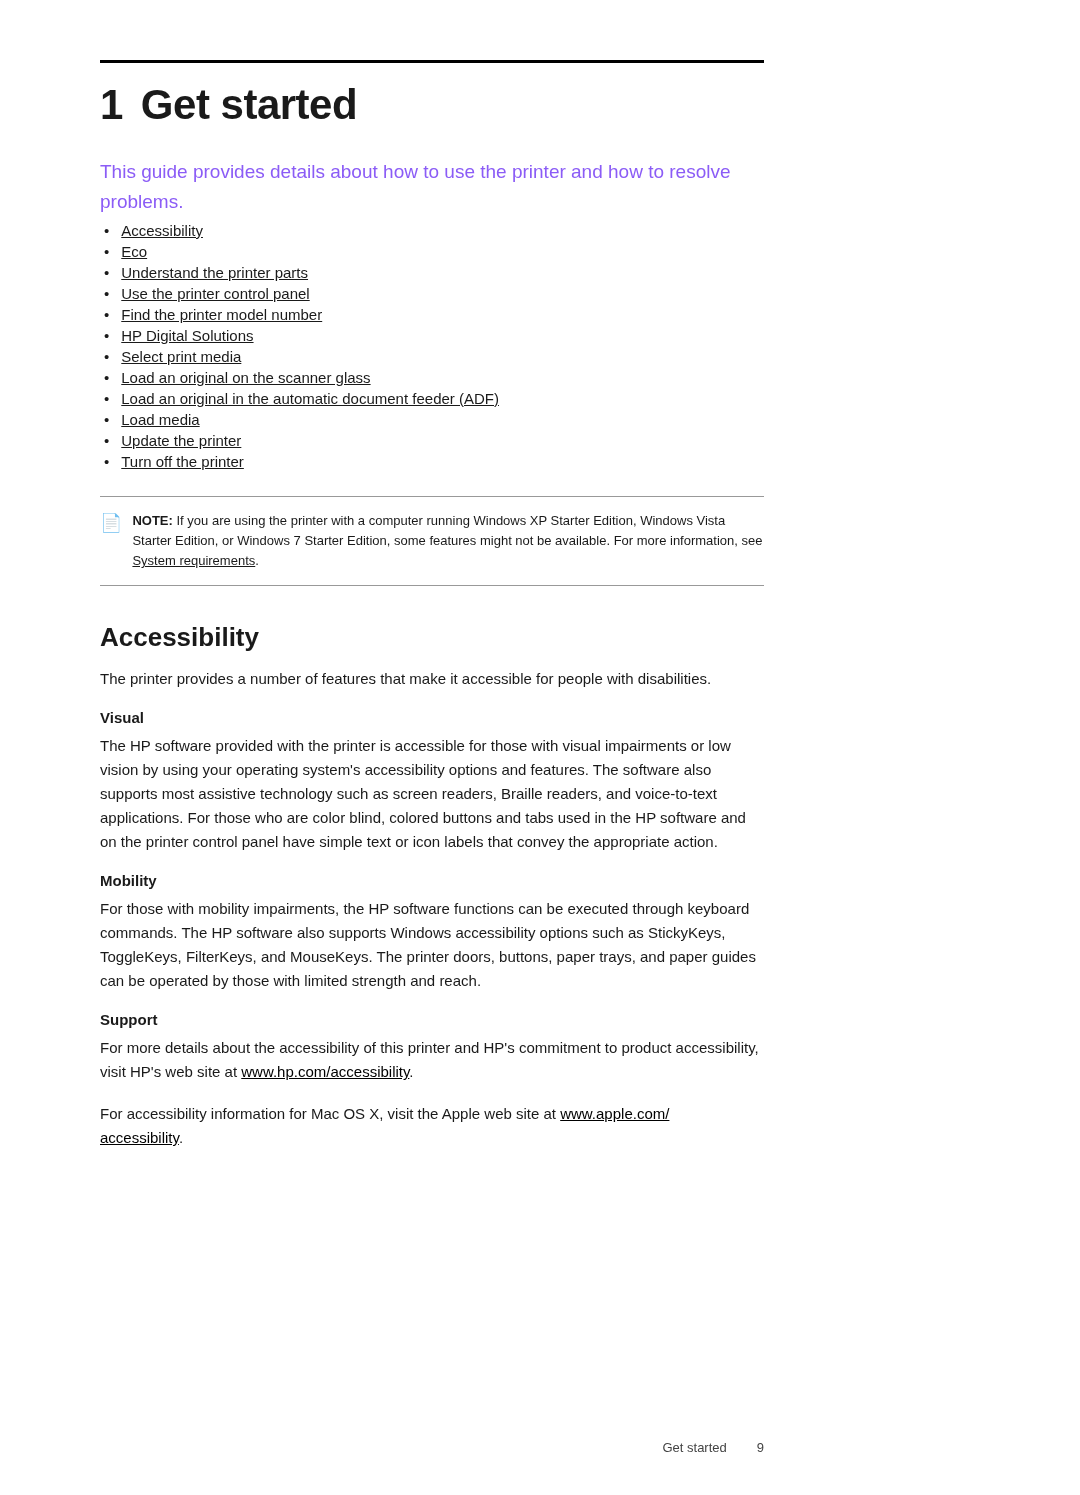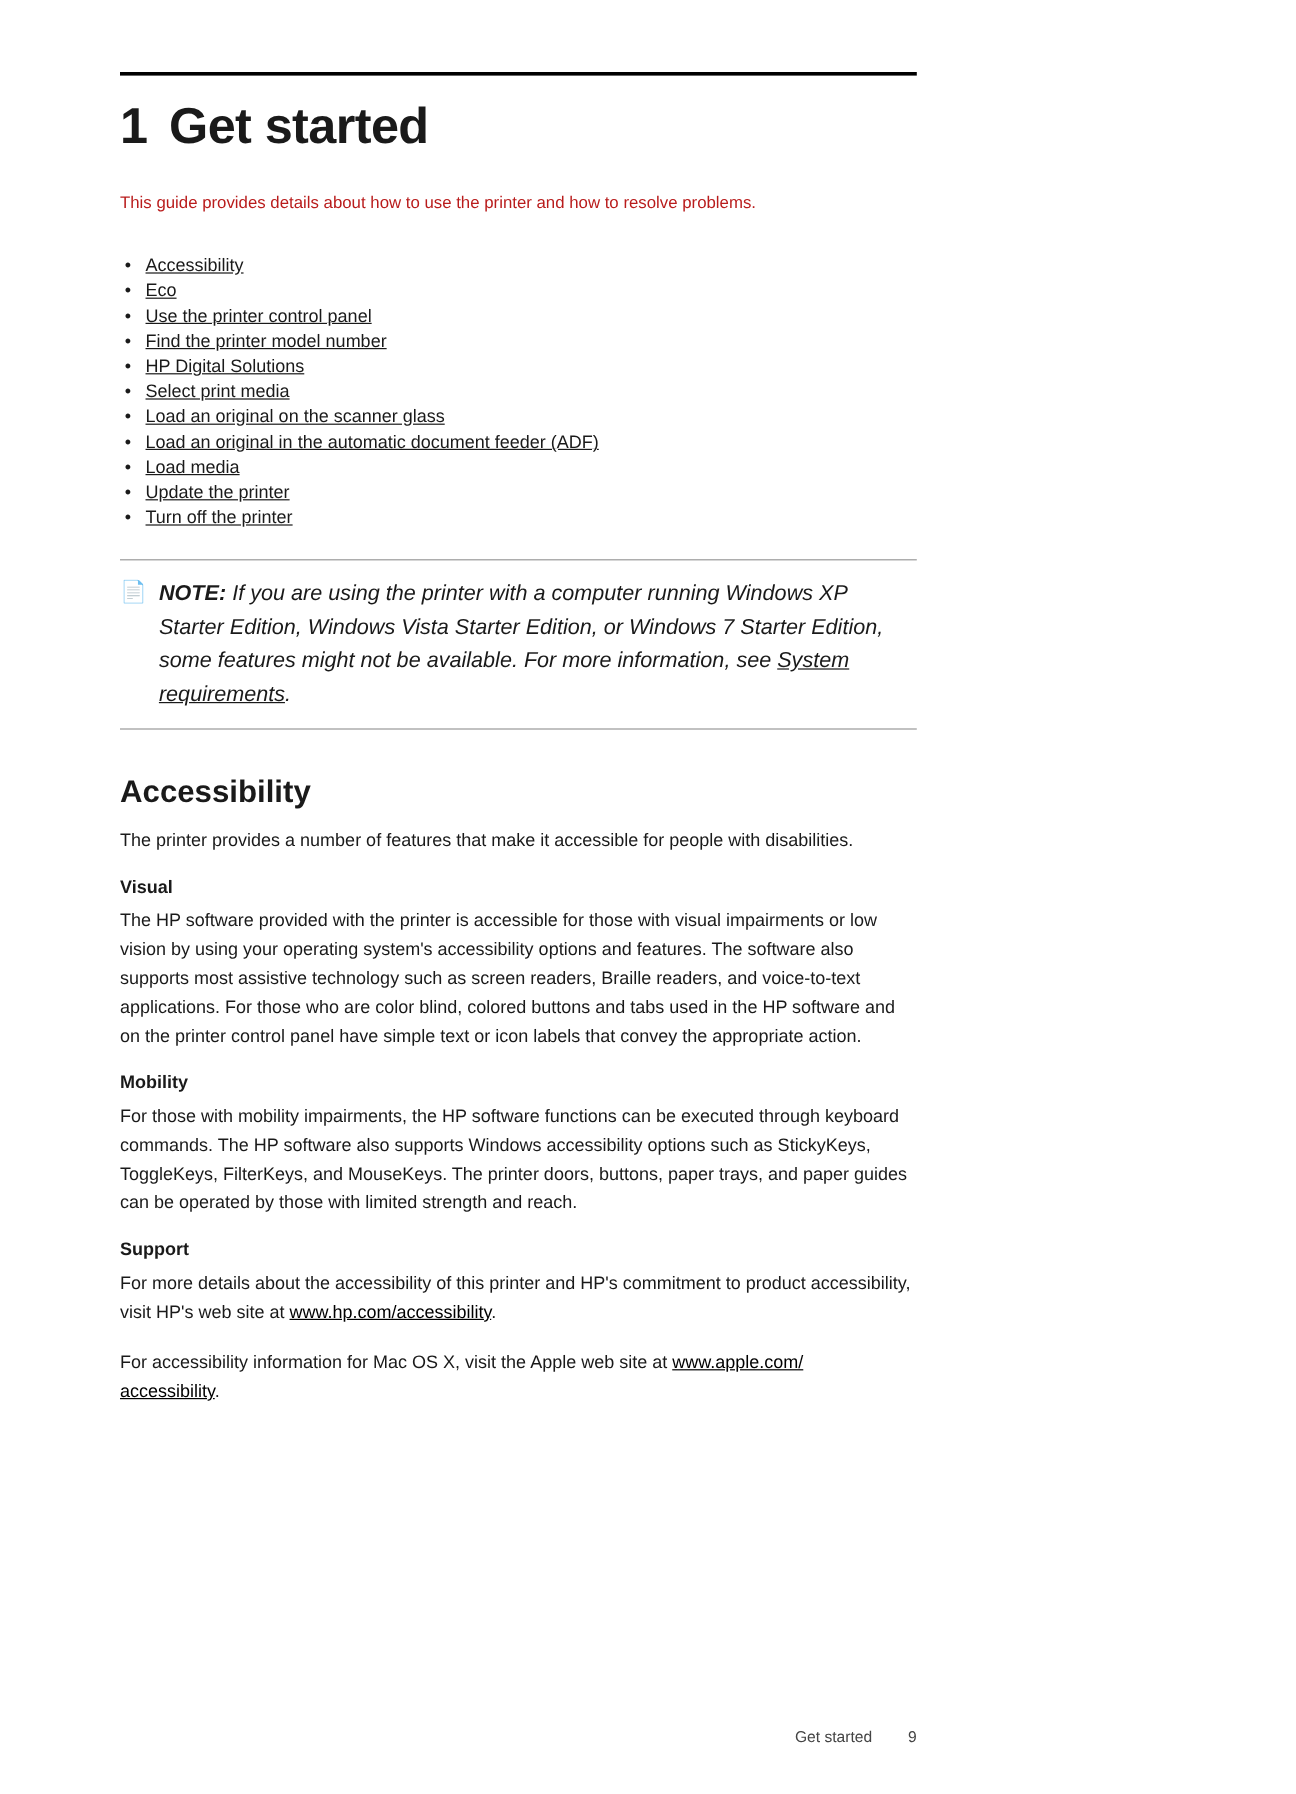--- a/index.html
+++ b/index.html
@@ -38,24 +38,24 @@
       letter-spacing: -0.5px;
     }
 
     .chapter-number {
       font-size: 42px;
       font-weight: bold;
       margin-right: 18px;
     }
 
     .intro-text {
-      font-size: 14px;
+      font-size: 19px;
       line-height: 1.6;
-      margin-bottom: 32px;
-      color: #b91c1c;
+      margin-bottom: 2px;
+      color: #8b5cf6;
     }
 
     .toc-list {
       list-style: none;
       margin-bottom: 24px;
     }
 
     .toc-list li {
       padding: 2px 0;
       font-size: 15px;
@@ -86,24 +86,23 @@
       gap: 10px;
     }
 
     .note-icon {
       font-size: 18px;
       flex-shrink: 0;
       margin-top: 1px;
     }
 
     .note-content {
-      font-size: 18px;
+      font-size: 13px;
       line-height: 1.55;
       color: #1a1a1a;
-      font-style: italic;
     }
 
     .note-content strong {
       font-weight: bold;
     }
 
     .note-content a {
       color: #1a1a1a;
       text-decoration: underline;
     }
@@ -172,20 +171,23 @@
   <p class="intro-text">This guide provides details about how to use the printer and how to resolve problems.</p>
 
   <ul class="toc-list">
     <li>
       <a>Accessibility</a>
     </li>
     <li>
       <a>Eco</a>
     </li>
     <li>
+      <a>Understand the printer parts</a>
+    </li>
+    <li>
       <a>Use the printer control panel</a>
     </li>
     <li>
       <a>Find the printer model number</a>
     </li>
     <li>
       <a>HP Digital Solutions</a>
     </li>
     <li>
       <a>Select print media</a>

